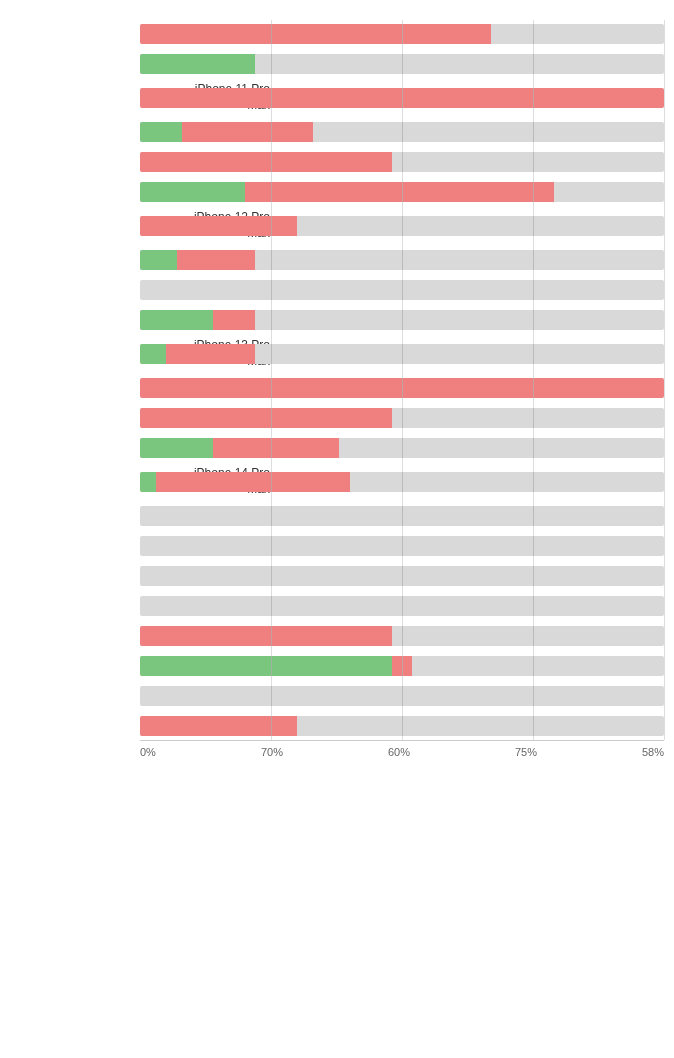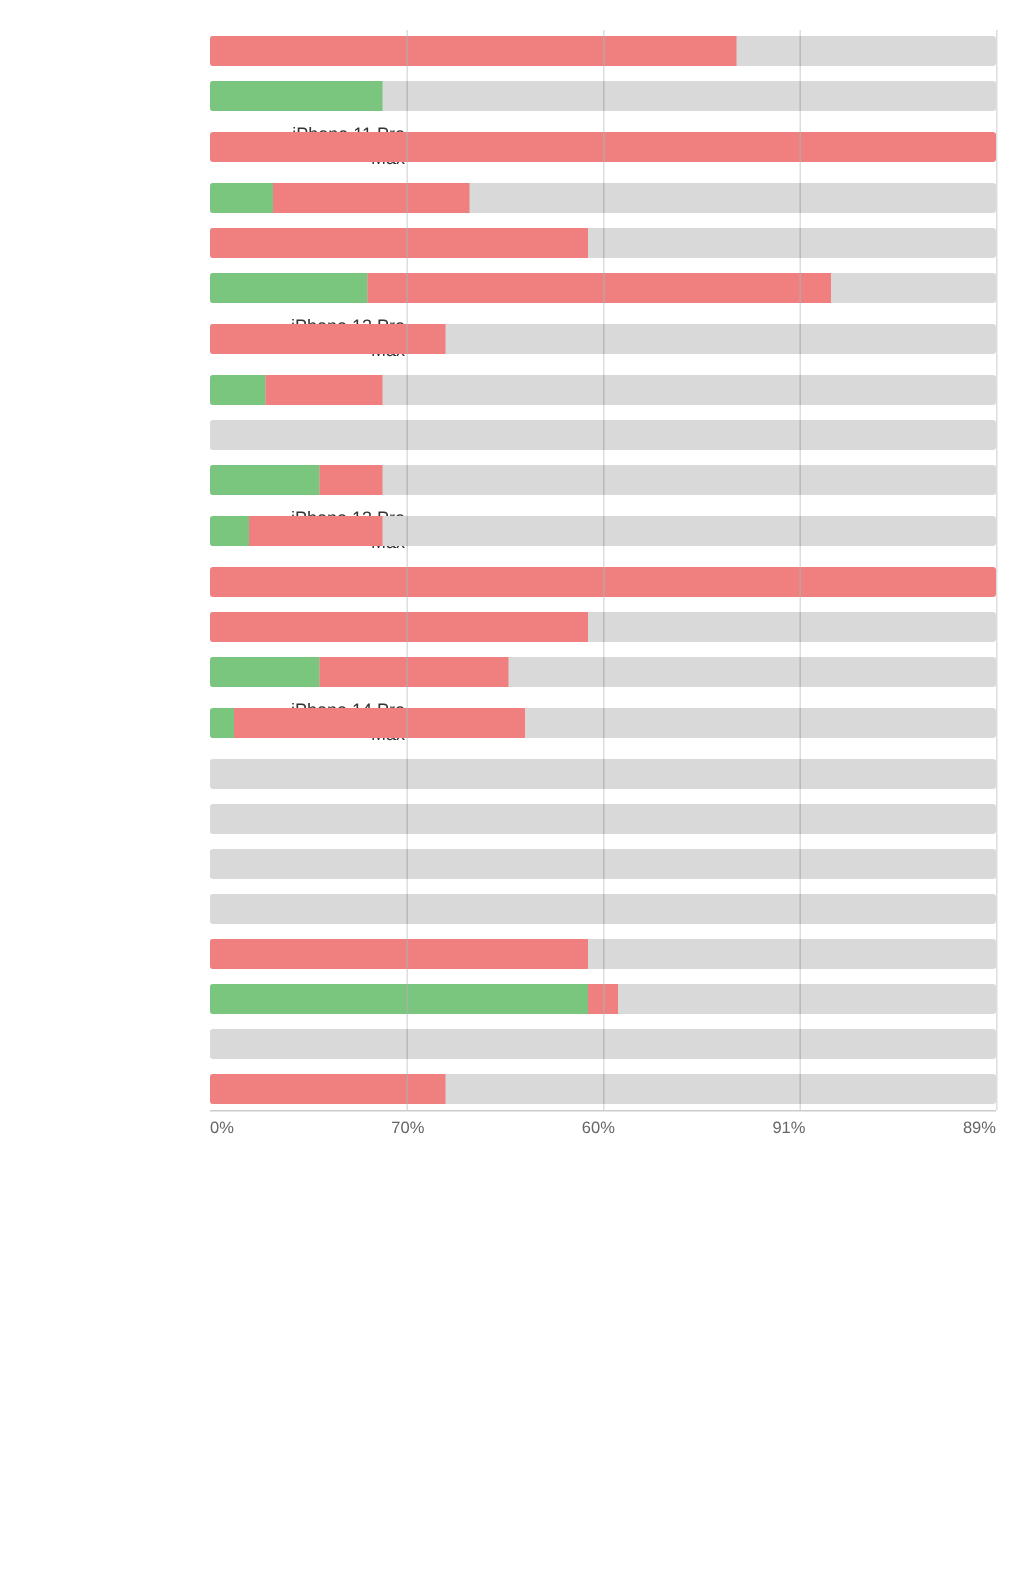--- a/index.html
+++ b/index.html
@@ -327,17 +327,17 @@
         <div style="position: absolute; top: 0px; bottom: 0px; left: 100%; width: 1px; background: rgba(170, 170, 170, 0.4);"></div>
       </div>
     </div>
 
   <div class="x-axis">
     <div class="x-axis-inner">
 
     <span>0%</span>
         <span>70%</span>
         <span>60%</span>
-        <span>91%</span>
-        <span>89%</span>
+        <span>75%</span>
+        <span>58%</span>
       </div>
   </div>
 </div>
 
 </body></html>

